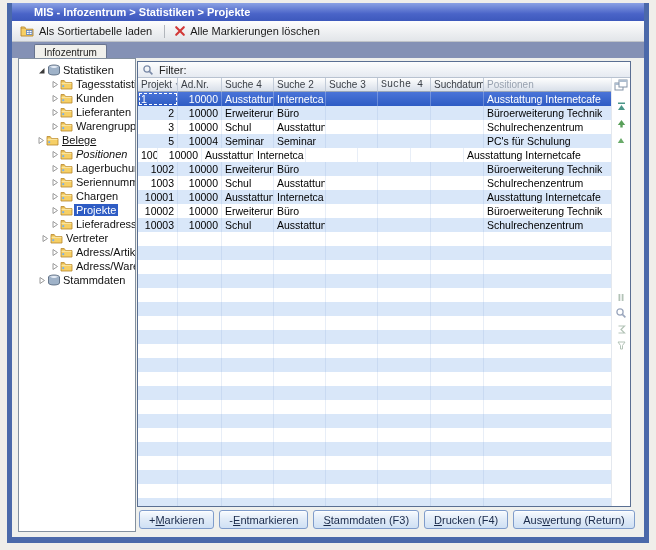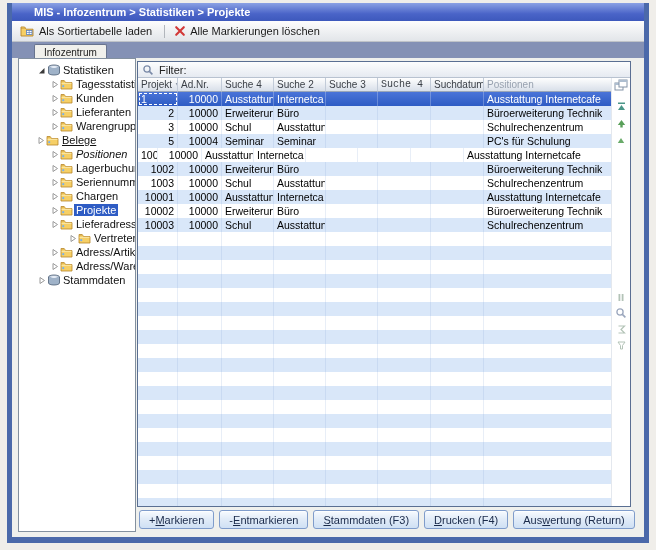--- a/index.html
+++ b/index.html
@@ -288,21 +288,21 @@
             <span class="ticon">
               <svg width="13" height="11" viewBox="0 0 13 11">
                 <path d="M1 2.5 L4.6 2.5 L5.6 3.6 L12 3.6 L12 10 L1 10 Z" fill="#f6cf66" stroke="#b8862a" stroke-width="0.8"></path>
                 <path d="M1 2.5 L1 1.5 L4.2 1.5 L5.2 2.7" fill="#f6cf66" stroke="#b8862a" stroke-width="0.8"></path>
                 <line x1="1.6" y1="4.4" x2="11.4" y2="4.4" stroke="#fbe8a6" stroke-width="1"></line>
                 <circle cx="3.2" cy="7.2" r="1.1" fill="#7ab0e8"></circle>
               </svg>
             </span>
             <span class="tlabel">Lieferadressen</span>
           </div>
-          <div class="tree-item" style="padding-left: 48px;">
+          <div class="tree-item" style="padding-left: 20px;">
             <span class="expander">
               <svg width="9" height="9" viewBox="0 0 9 9">
                 <path d="M3 1.5 L3 7.5 L7.5 4.5 Z" fill="#fff" stroke="#9a9a9a" stroke-width="1"></path>
               </svg>
             </span>
             <span class="ticon">
               <svg width="13" height="11" viewBox="0 0 13 11">
                 <path d="M1 2.5 L4.6 2.5 L5.6 3.6 L12 3.6 L12 10 L1 10 Z" fill="#f6cf66" stroke="#b8862a" stroke-width="0.8"></path>
                 <path d="M1 2.5 L1 1.5 L4.2 1.5 L5.2 2.7" fill="#f6cf66" stroke="#b8862a" stroke-width="0.8"></path>
                 <line x1="1.6" y1="4.4" x2="11.4" y2="4.4" stroke="#fbe8a6" stroke-width="1"></line>

